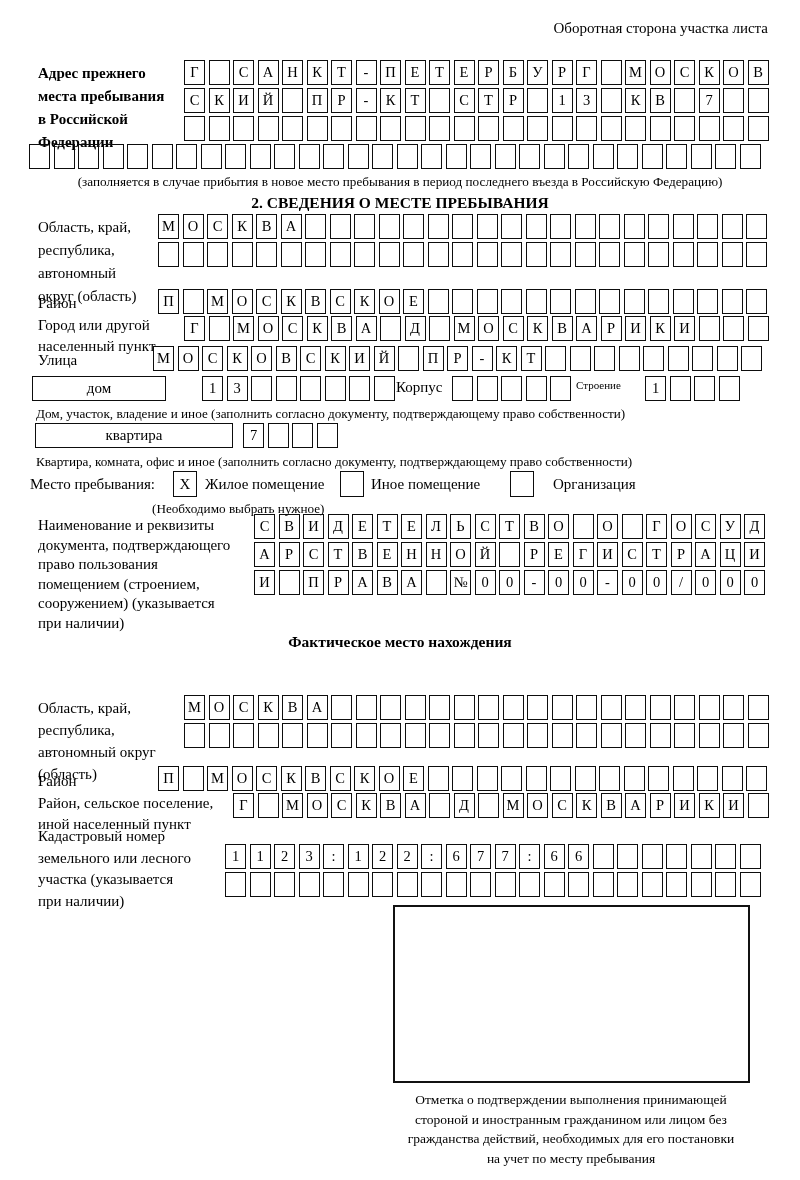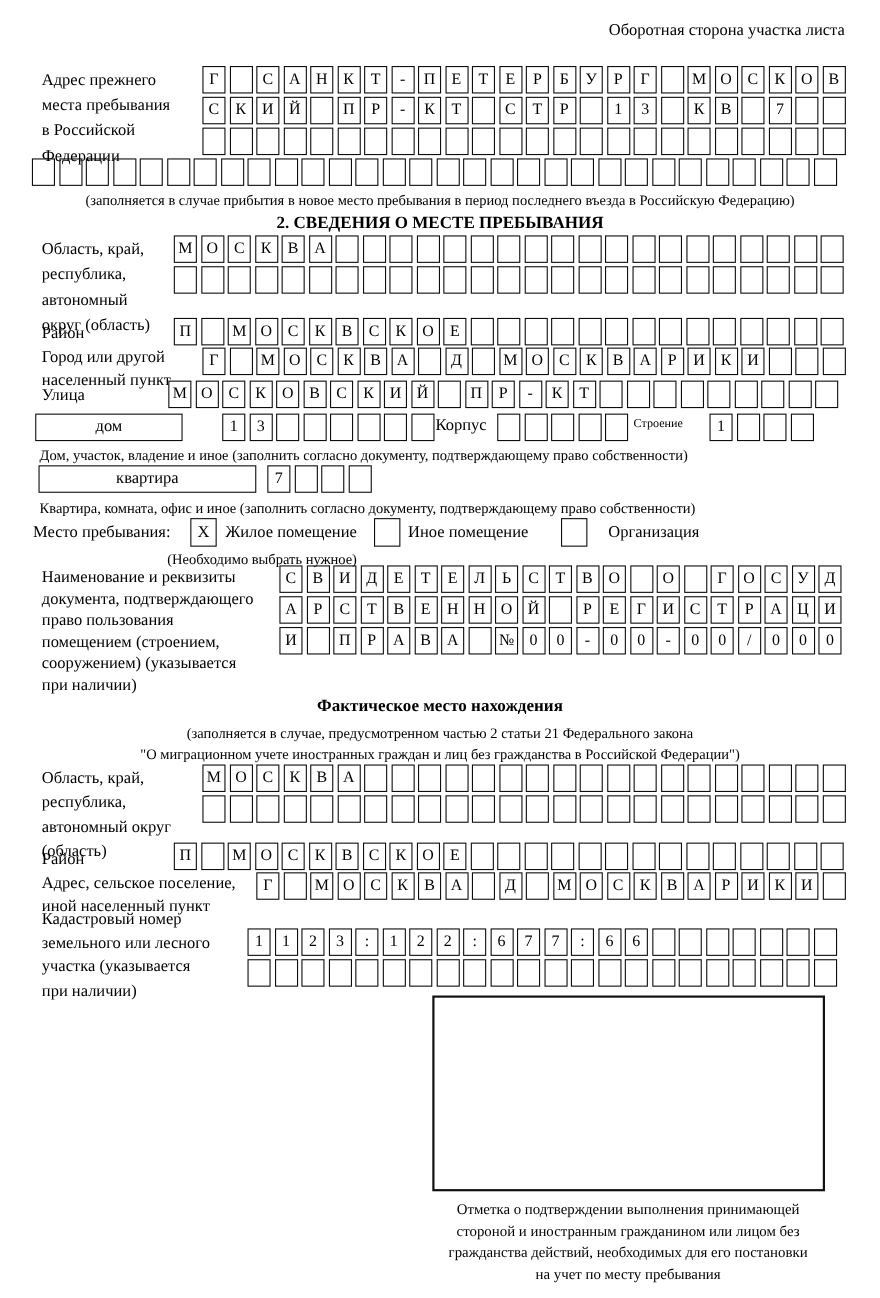--- a/index.html
+++ b/index.html
@@ -23,21 +23,21 @@
               display:flex; align-items:center; justify-content:center; font-size:15px; }
   .bigbox { position:absolute; border:2px solid #111; background:#fff; }
 </style>
 </head>
 <body>
 
 <div class="page">
 
   <div class="abs" style="top:20px; right:32px; font-size:15px;">Оборотная сторона участка листа</div>
 
-  <div class="lbl" style="left:38px; top:62px;">Адрес прежнего
+  <div class="lbl" style="left:38px; top:62px;font-weight:bold;">Адрес прежнего
 места пребывания
 в Российской
 Федерации</div>
   <div class="cellrow" style="left:184px; top:60px;">
       <div class="cell">Г</div>
       <div class="cell"></div>
       <div class="cell">С</div>
       <div class="cell">А</div>
       <div class="cell">Н</div>
       <div class="cell">К</div>
@@ -410,22 +410,20 @@
       <div class="cell">-</div>
       <div class="cell">0</div>
       <div class="cell">0</div>
       <div class="cell">/</div>
       <div class="cell">0</div>
       <div class="cell">0</div>
       <div class="cell">0</div>
     </div>
 
   <div class="title center" style="top:633px; text-align:center;">Фактическое место нахождения</div>
-  <div class="note center" style="top:657px; line-height:19px;">(заполняется в случае, предусмотренном частью 2 статьи 21 Федерального закона
-"О миграционном учете иностранных граждан и лиц без гражданства в Российской Федерации")</div>
 
   <div class="lbl" style="left:38px; top:697px; line-height:22px;">Область, край,
 республика,
 автономный округ
 (область)</div>
   <div class="cellrow" style="left:184px; top:695px;">
       <div class="cell">М</div>
       <div class="cell">О</div>
       <div class="cell">С</div>
       <div class="cell">К</div>
@@ -499,21 +497,21 @@
       <div class="cell"></div>
       <div class="cell"></div>
       <div class="cell"></div>
       <div class="cell"></div>
       <div class="cell"></div>
       <div class="cell"></div>
       <div class="cell"></div>
       <div class="cell"></div>
     </div>
 
-  <div class="lbl" style="left:38px; top:793px; line-height:21px;">Адрес, сельское поселение,
+  <div class="lbl" style="left:38px; top:793px; line-height:21px;">Район, сельское поселение,
 иной населенный пункт</div>
   <div class="cellrow" style="left:233px; top:793px;">
       <div class="cell">Г</div>
       <div class="cell"></div>
       <div class="cell">М</div>
       <div class="cell">О</div>
       <div class="cell">С</div>
       <div class="cell">К</div>
       <div class="cell">В</div>
       <div class="cell">А</div>

